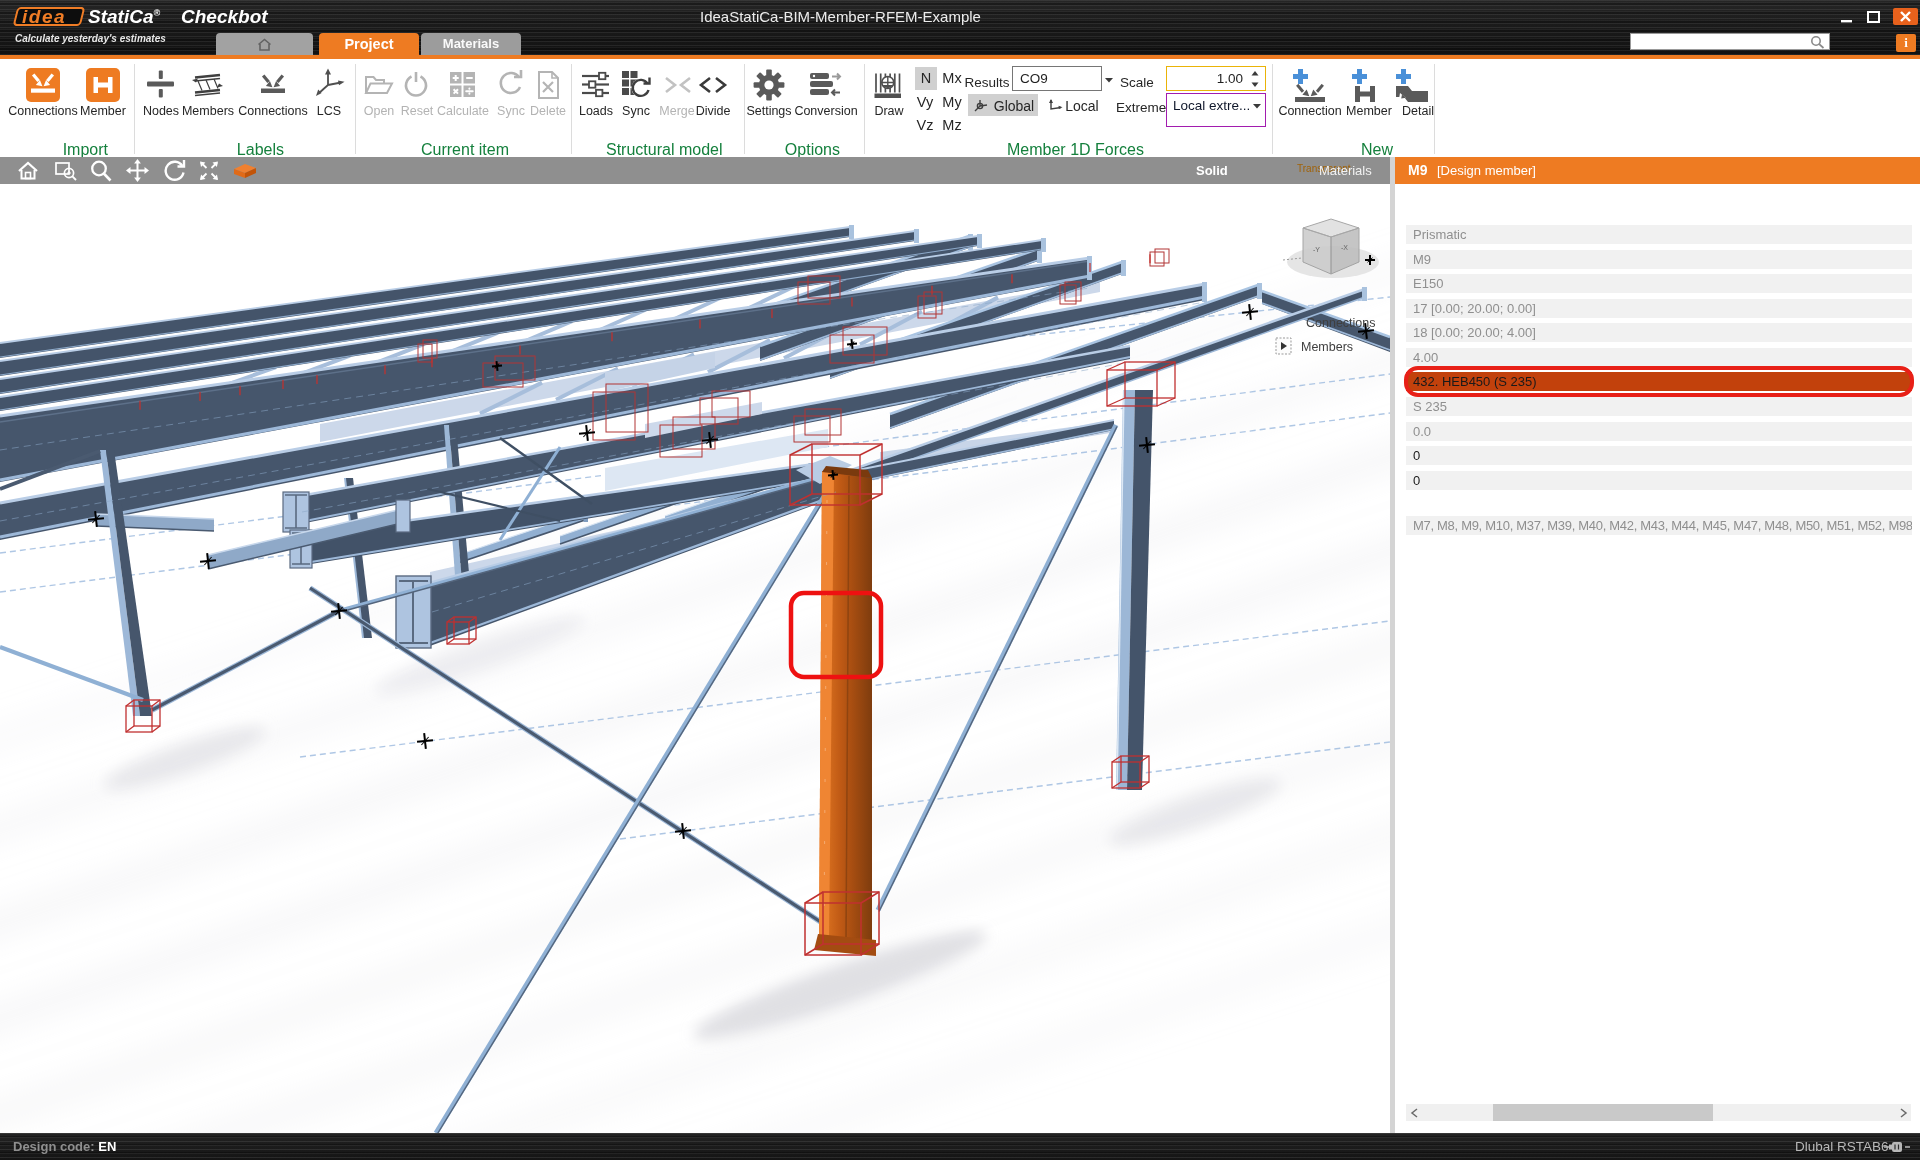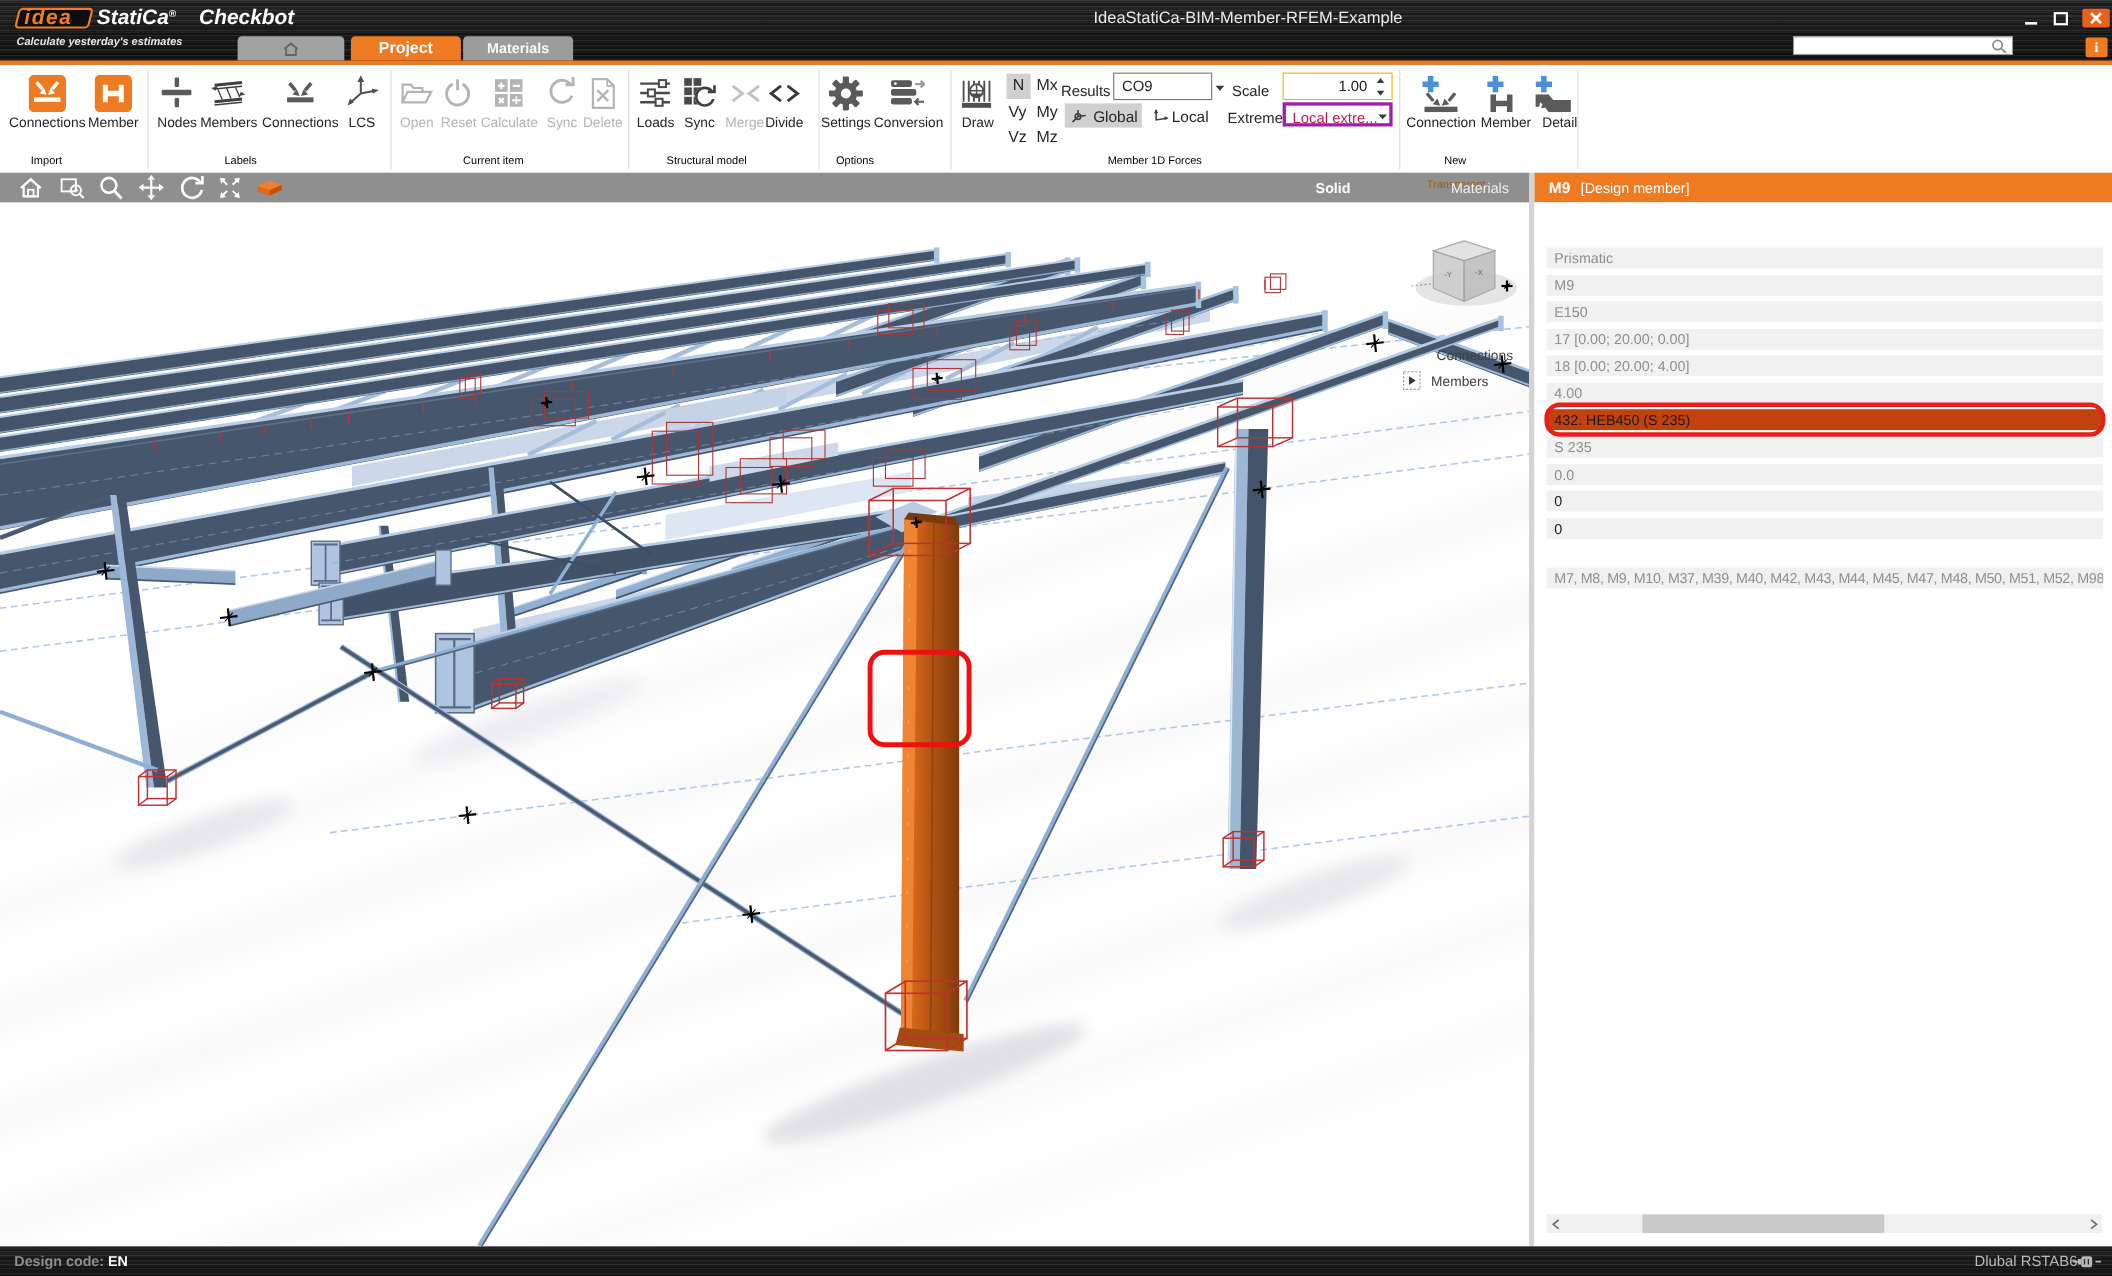--- a/index.html
+++ b/index.html
@@ -1,37 +1,37 @@
 <!DOCTYPE html>
 <html><head><meta charset="utf-8">
 <style>
 *{margin:0;padding:0;box-sizing:border-box}
 html,body{width:1920px;height:1160px;overflow:hidden;font-family:"Liberation Sans",sans-serif;background:#fff}
 .ab{position:absolute}
 .il{position:absolute;font-size:12.5px;color:#262626;text-align:center;white-space:nowrap}
 .ild{color:#b3b3b3}
-.gl{position:absolute;font-size:10px;color:#000000;text-align:left;white-space:nowrap}
+.gl{position:absolute;font-size:16px;color:#15803d;text-align:right;white-space:nowrap}
 .sep{position:absolute;top:64px;height:90px;width:1px;background:#dcdcdc}
 .row{position:absolute;left:1406px;width:506px;height:19px;background:#f1f1f1;font-size:13px;color:#8f8f8f;line-height:19px;padding-left:7px;white-space:nowrap;overflow:hidden}
 .tb{position:absolute;top:0;left:0;width:1920px;height:59px;background:
  repeating-linear-gradient(180deg, rgba(255,255,255,0.08) 0 1px, rgba(0,0,0,0) 1px 2px, rgba(255,255,255,0.04) 2px 3px, rgba(0,0,0,0.25) 3px 5px, rgba(255,255,255,0.07) 5px 6px, rgba(0,0,0,0) 6px 9px),
  linear-gradient(180deg,#262626 0%,#1b1b1b 40%,#101010 100%);}
 .sb{position:absolute;top:1133px;left:0;width:1920px;height:27px;background:
  repeating-linear-gradient(180deg, rgba(255,255,255,0.09) 0 1px, rgba(0,0,0,0) 1px 3px, rgba(0,0,0,0.3) 3px 4px, rgba(255,255,255,0.05) 4px 5px, rgba(0,0,0,0) 5px 8px),
  linear-gradient(180deg,#232323,#141414);}
 </style></head>
 <body>
 
 <div class="tb"></div>
 <div class="ab" style="left:15px;top:7px;width:68px;height:19px;border:2px solid #f07d26;border-radius:4px;transform:skewX(-14deg);background:#0d0d0d"></div>
 <div class="ab" style="left:22px;top:5.5px;font-style:italic;font-weight:bold;font-size:19px;color:#f07d26;letter-spacing:1.5px">idea</div>
 <div class="ab" style="left:88px;top:6px;font-style:italic;font-weight:bold;font-size:19px;color:#fff">StatiCa<span style="font-size:9px;vertical-align:7px">®</span></div>
 <div class="ab" style="left:181px;top:6px;font-style:italic;font-weight:bold;font-size:19px;color:#fff">Checkbot</div>
 <div class="ab" style="left:15px;top:33px;font-style:italic;font-weight:bold;font-size:10px;color:#e8e8e8">Calculate yesterday's estimates</div>
-<div class="ab" style="left:700px;top:8px;width:575px;text-align:right;font-size:15px;color:#ececec">IdeaStatiCa-BIM-Member-RFEM-Example</div>
+<div class="ab" style="left:700px;top:8px;width:575px;text-align:left;font-size:15px;color:#ececec">IdeaStatiCa-BIM-Member-RFEM-Example</div>
 
 <div class="ab" style="left:216px;top:33px;width:97px;height:22px;background:#a2a2a2;border-radius:4px 4px 0 0"></div>
 <svg class="ab" style="left:257px;top:38px" width="15" height="13">
     <path d="M1.5 6.5 L7.5 1.5 L13.5 6.5 M3 6 v6 h9 v-6" fill="none" stroke="#636363" stroke-width="1.6"></path>
   </svg>
 <div class="ab" style="left:319px;top:33px;width:100px;height:22px;background:#ee7b22;border-radius:4px 4px 0 0;color:#fff;font-weight:bold;font-size:14.5px;text-align:center;line-height:22px">Project</div>
 <div class="ab" style="left:421px;top:33px;width:100px;height:22px;background:#9c9c9c;border-radius:4px 4px 0 0;color:#fafafa;font-weight:bold;font-size:13px;text-align:center;line-height:22px">Materials</div>
 <div class="ab" style="left:0;top:55px;width:1920px;height:4px;background:#ee7b22"></div>
 
 <svg class="ab" style="left:1838px;top:10px" width="18" height="14">
@@ -296,21 +296,21 @@
     <path d="M5 2 l-2 4 h4z M16.5 10.3 l-4-1.6 .4 3.4z" fill="#3f3f3f"></path>
   </svg>
 <div class="il" style="left:1062px;top:98px;width:40px;font-size:14px">Local</div>
 <div class="il" style="left:1120px;top:75px;width:40px;font-size:13.5px;text-align:left">Scale</div>
 <div class="ab" style="left:1166px;top:66px;width:100px;height:25px;background:#fff;border:1px solid #eab308;font-size:13.5px;color:#1f1f1f;line-height:23px;text-align:right;padding-right:22px">1.00</div>
 <svg class="ab" style="left:1250px;top:70px" width="10" height="18">
     <path d="M5 1 l3.5 4.5 h-7 z" fill="#3a3a3a"></path>
     <path d="M5 17 l3.5-4.5 h-7 z" fill="#3a3a3a"></path>
   </svg>
 <div class="il" style="left:1116px;top:100px;width:50px;font-size:13.5px;text-align:left">Extreme</div>
-<div class="ab" style="left:1166px;top:93px;width:100px;height:22px;background:#fff;border:3px solid #a21caf;font-size:13.5px;color:#be185d;line-height:23px;padding-left:6px">Local extre...</div>
+<div class="ab" style="left:1166px;top:93px;width:100px;height:34px;background:#fff;border:1px solid #a21caf;font-size:13.5px;color:#0f172a;line-height:23px;padding-left:6px">Local extre...</div>
 <svg class="ab" style="left:1252px;top:103px" width="10" height="7">
     <path d="M1 1 l4 4.5 4-4.5 z" fill="#3a3a3a"></path>
   </svg>
 
 <svg class="ab" style="left:1293px;top:69px" width="15" height="15">
     <path d="M5 0 h5 v5 h5 v5 h-5 v5 H5 v-5 H0 V5 h5 z" fill="#4a90d8"></path>
   </svg>
 <svg class="ab" style="left:1294px;top:84px" width="32" height="18">
     <g fill="#5a5a5a">
       <rect x="1" y="13" width="30" height="5"></rect>

